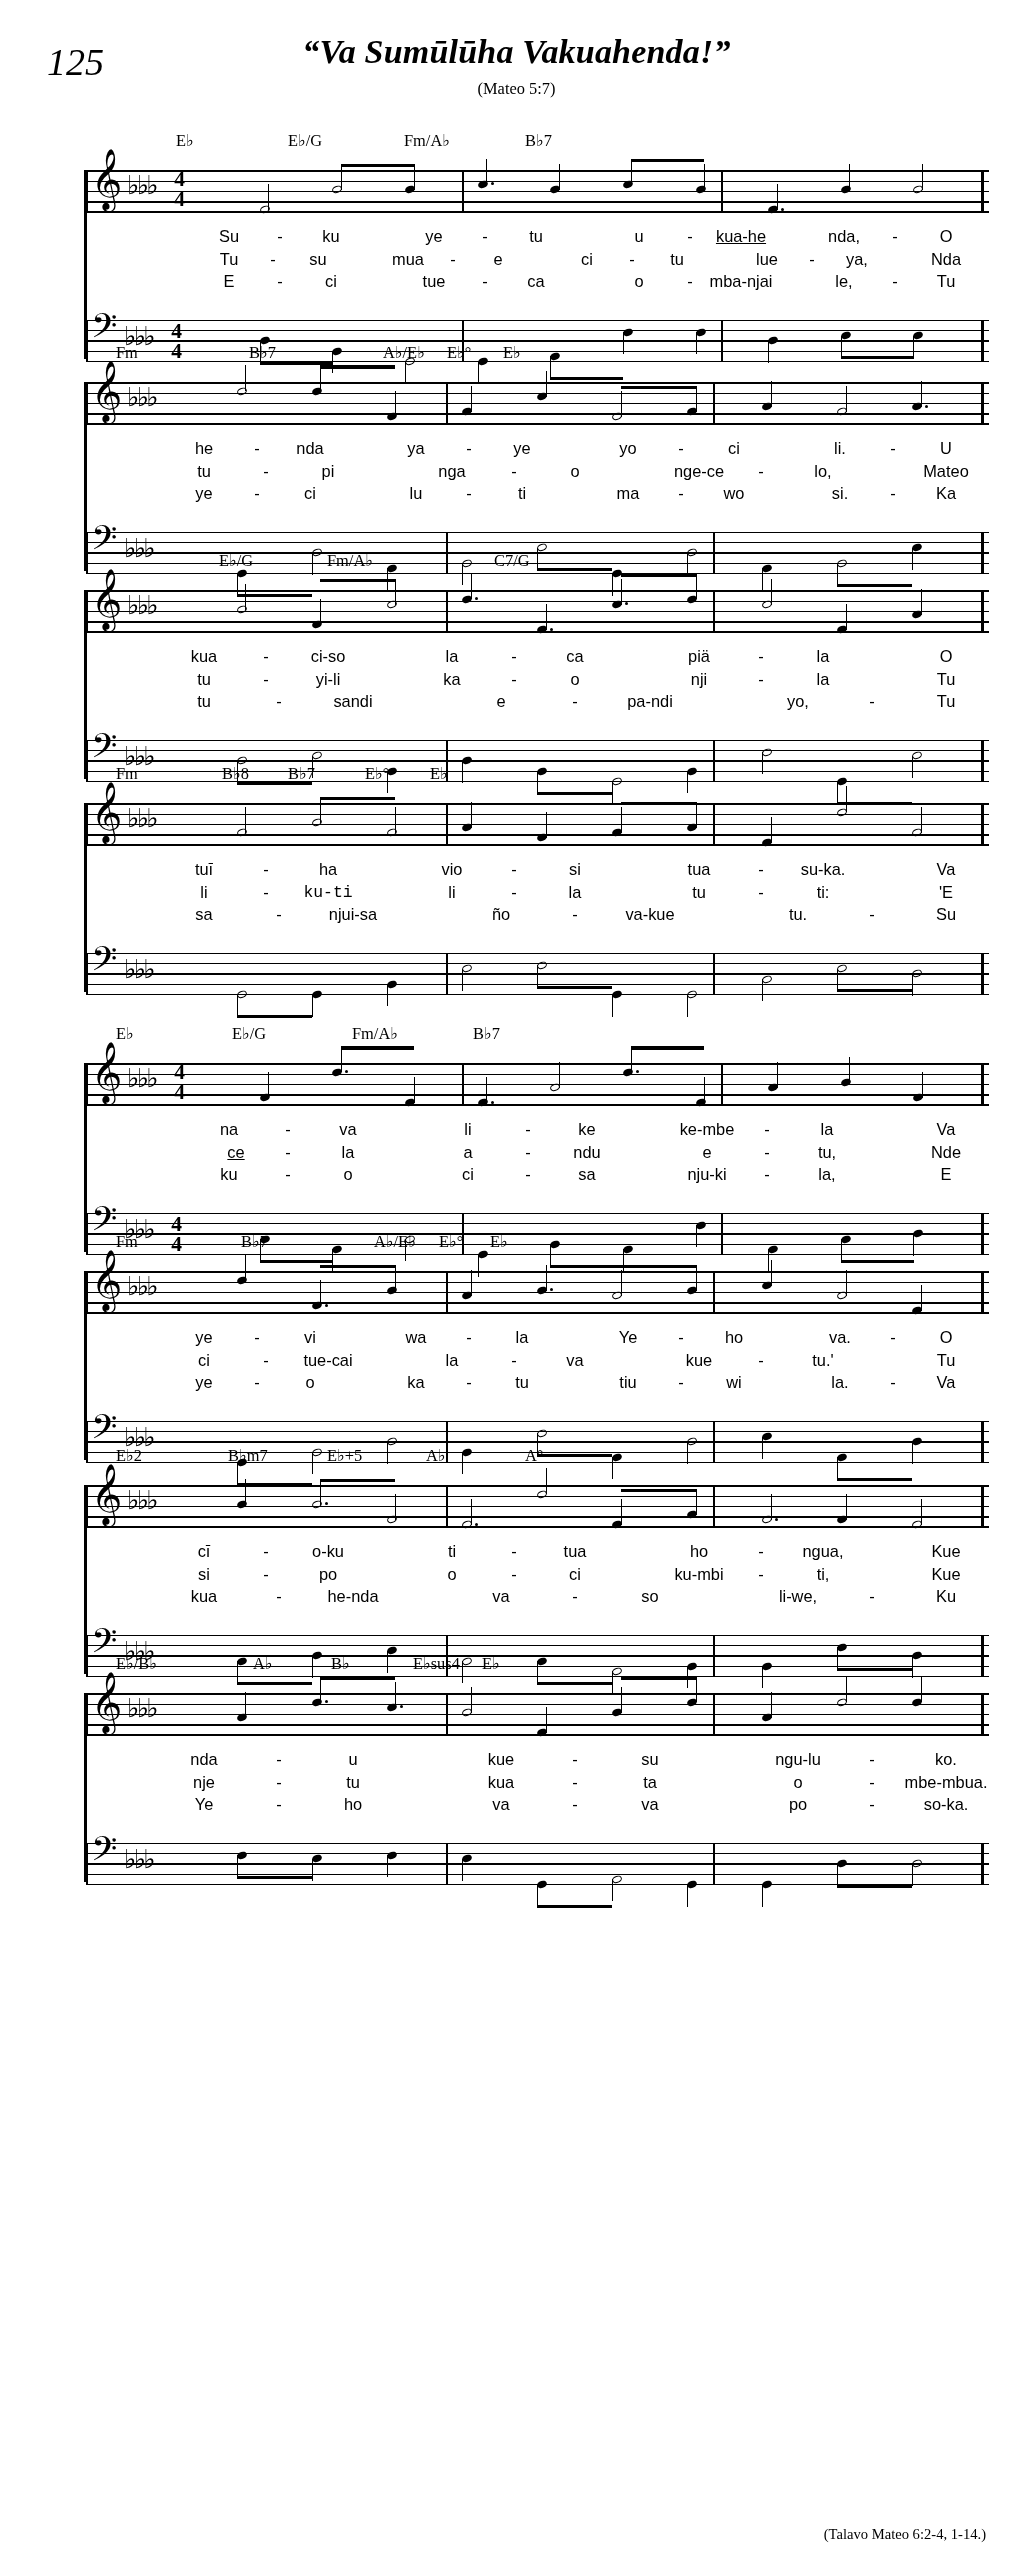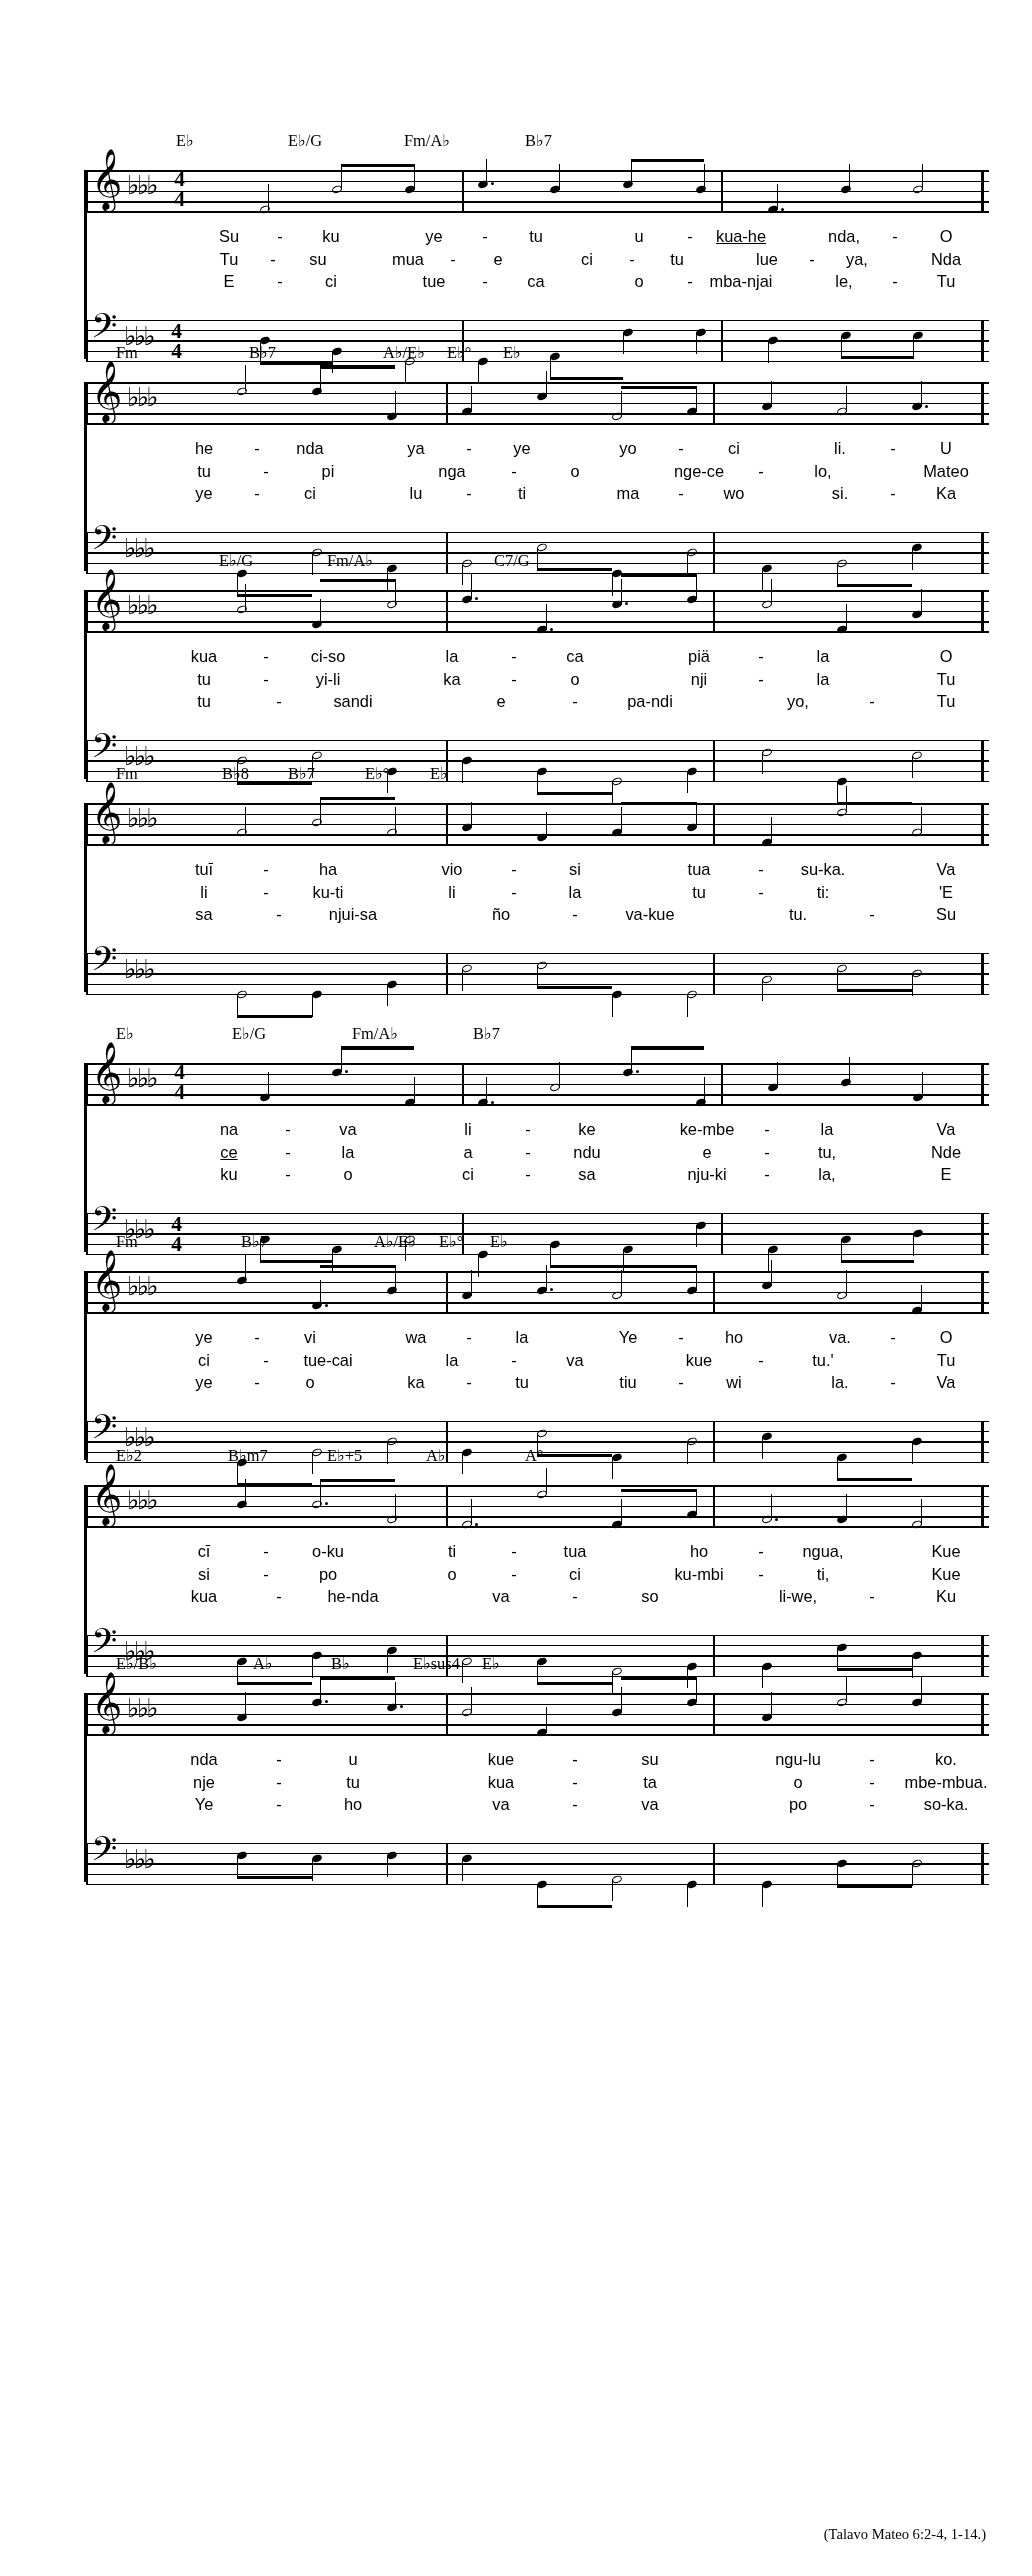--- a/index.html
+++ b/index.html
@@ -197,20 +197,25 @@
     bottom: 33px;
     font-size: 14.6px;
     font-family: "Liberation Serif", serif;
   }
 </style>
 </head>
 <body>
 
 <div class="page">
 
+  <div class="header">
+    <div class="hymn-number">125</div>
+    <div class="hymn-title">“Va Sumūlūha Vakuahenda!”</div>
+    <div class="hymn-scripture">(Mateo 5:7)</div>
+  </div>
 
   <div id="systems">
       <div class="system" style="position:absolute; left:34px; top:131px; width:964px;">
         <div class="chord-row" style="height:22.4px;">
           <div class="chord" style="left:142px;">E♭</div>
           <div class="chord" style="left:254px;">E♭/G</div>
           <div class="chord" style="left:370px;">Fm/A♭</div>
           <div class="chord" style="left:491px;">B♭7</div>
         </div>
         <div class="staff" style="height:74px;">
@@ -681,21 +686,21 @@
             <span class="syl" style="left:603px;"></span>
             <span class="syl" style="left:665px;">tua</span>
             <span class="syl" style="left:727px;">-</span>
             <span class="syl" style="left:789px;">su-ka.</span>
             <span class="syl" style="left:850px;"></span>
             <span class="syl" style="left:912px;">Va</span>
           </div>
           <div class="lyric-line">
             <span class="syl" style="left:170px;">li</span>
             <span class="syl" style="left:232px;">-</span>
-            <span class="syl" style="left:294px;">ku-ti</span>
+            <span class="syl" style="left:294px;font-family:Liberation Mono, monospace;">ku-ti</span>
             <span class="syl" style="left:356px;"></span>
             <span class="syl" style="left:418px;">li</span>
             <span class="syl" style="left:480px;">-</span>
             <span class="syl" style="left:541px;">la</span>
             <span class="syl" style="left:603px;"></span>
             <span class="syl" style="left:665px;">tu</span>
             <span class="syl" style="left:727px;">-</span>
             <span class="syl" style="left:789px;">ti:</span>
             <span class="syl" style="left:850px;"></span>
             <span class="syl" style="left:912px;">'E</span>
@@ -815,21 +820,21 @@
             <span class="syl" style="left:494px;">-</span>
             <span class="syl" style="left:553px;">ke</span>
             <span class="syl" style="left:613px;"></span>
             <span class="syl" style="left:673px;">ke-mbe</span>
             <span class="syl" style="left:733px;">-</span>
             <span class="syl" style="left:793px;">la</span>
             <span class="syl" style="left:852px;"></span>
             <span class="syl" style="left:912px;">Va</span>
           </div>
           <div class="lyric-line">
-            <span class="syl" style="left:195px;text-decoration:underline;">ce</span>
+            <span class="syl" style="left:202px;text-decoration:underline;">ce</span>
             <span class="syl" style="left:254px;">-</span>
             <span class="syl" style="left:314px;">la</span>
             <span class="syl" style="left:374px;"></span>
             <span class="syl" style="left:434px;">a</span>
             <span class="syl" style="left:494px;">-</span>
             <span class="syl" style="left:553px;">ndu</span>
             <span class="syl" style="left:613px;"></span>
             <span class="syl" style="left:673px;">e</span>
             <span class="syl" style="left:733px;">-</span>
             <span class="syl" style="left:793px;">tu,</span>

